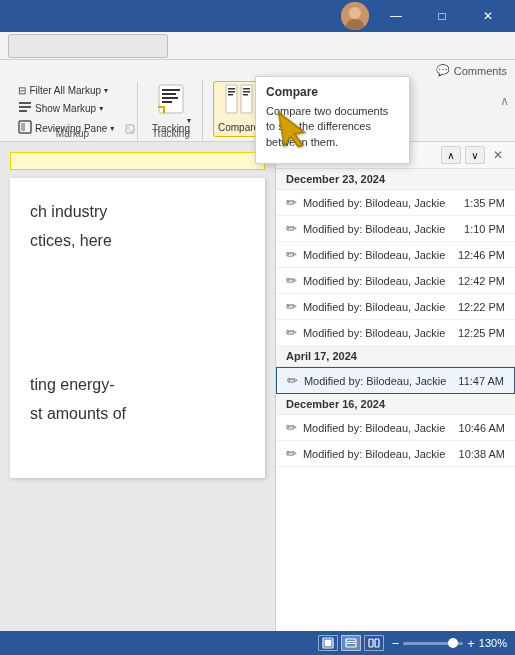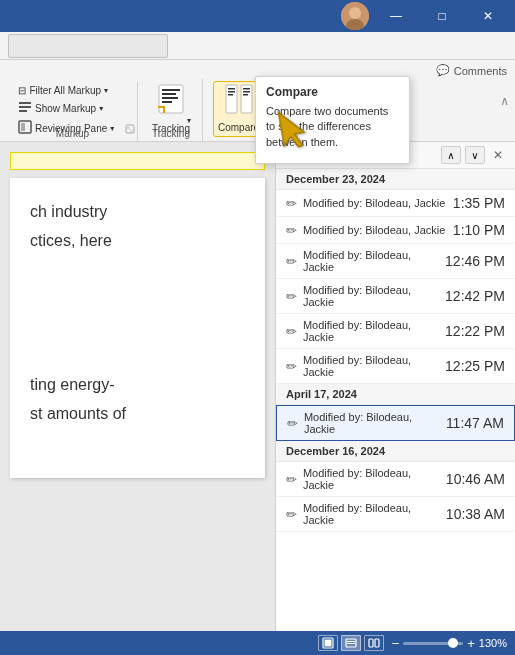--- a/index.html
+++ b/index.html
@@ -255,21 +255,21 @@
       color: #666;
       font-size: 13px;
       flex-shrink: 0;
     }
     .rev-text {
       flex: 1;
       font-size: 11px;
       color: #333;
     }
     .rev-time {
-      font-size: 14px;
+      font-size: 11px;
       color: #333;
       white-space: nowrap;
       text-align: center;
     }
 
     
     .compare-tooltip {
       position: absolute;
       top: 76px;
       left: 255px;

